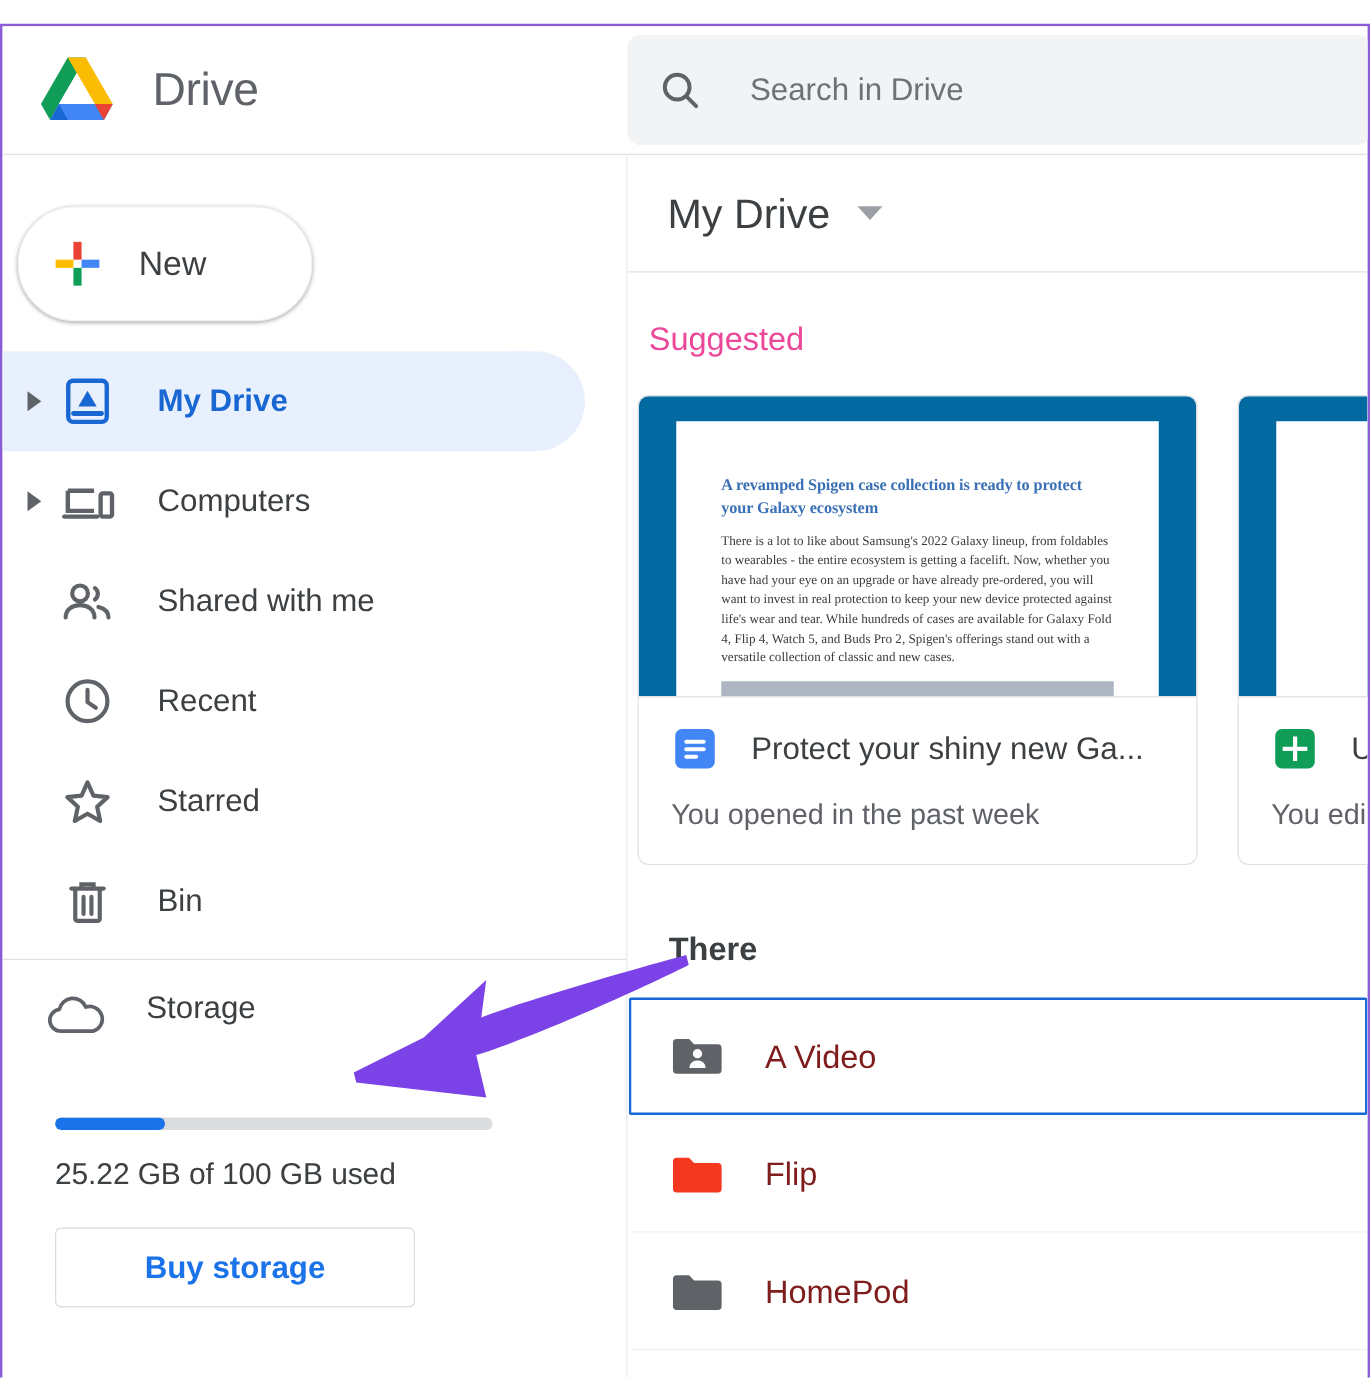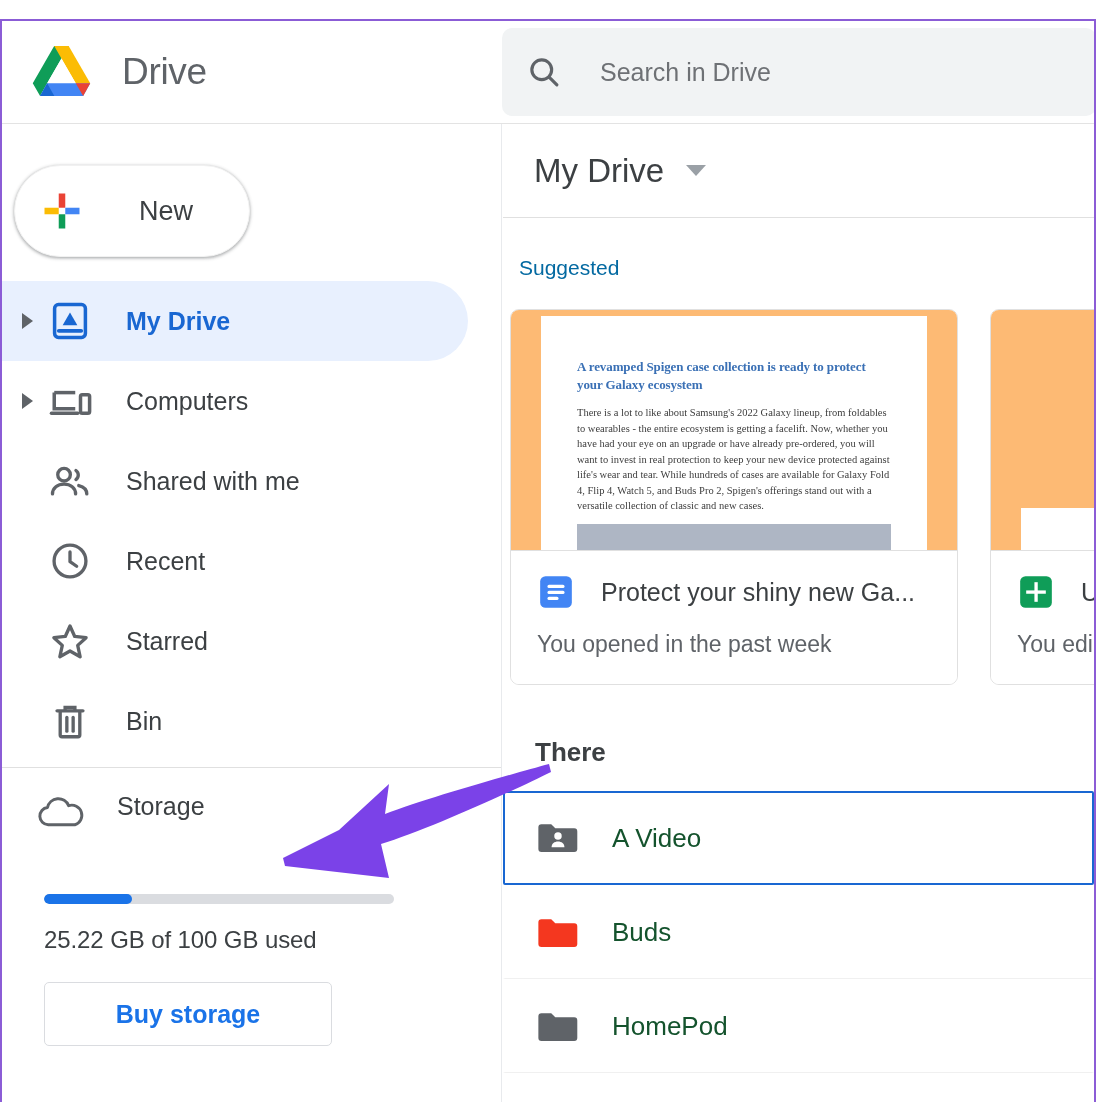--- a/index.html
+++ b/index.html
@@ -97,21 +97,20 @@
     display: flex;
     align-items: center;
     width: 236px;
     height: 92px;
     background: #ffffff;
     border: 1px solid #f1f1f1;
     border-radius: 46px;
     box-shadow: 0 1px 3px 1px rgba(60,64,67,.25), 0 1px 2px rgba(60,64,67,.15);
     cursor: pointer;
     padding-left: 26px;
-    gap: 28px;
   }
   .plus-icon { width: 42px; height: 42px; flex-shrink: 0; }
   .new-label {
     font-size: 27px;
     color: #3c4043;
     margin-left: 28px;
     font-weight: 400;
   }
 
   .nav-list { position: absolute; top: 157px; left: 0; width: 500px; }
@@ -226,47 +225,46 @@
   .title-caret {
     margin-left: 22px;
     width: 0; height: 0;
     border-top: 11px solid #9aa0a6;
     border-left: 10px solid transparent;
     border-right: 10px solid transparent;
   }
   .main-divider { width: 591px; height: 1px; background: #e0e0e0; }
 
   .suggested-head {
-    font-size: 21px;
-    color: #0369a1;
+    font-size: 26px;
+    color: #ec4899;
     padding: 38px 0 0 16px;
   }
 
   .cards-row {
     display: flex;
     gap: 32px;
     padding: 29px 0 0 7px;
   }
   .file-card {
     width: 448px;
     flex-shrink: 0;
     border: 1px solid #e0e0e0;
     border-radius: 9px;
     background: #ffffff;
     overflow: hidden;
     cursor: pointer;
   }
   .card-thumb {
     height: 240px;
-    background: #fdba74;
+    background: #0369a1;
     display: flex;
     justify-content: center;
     padding-top: 20px;
     overflow: hidden;
-    align-items: flex-end;
   }
   .thumb-page {
     width: 386px;
     background: #ffffff;
     padding: 42px 36px 0 36px;
     overflow: hidden;
   }
   .thumb-title {
     font-family: "Liberation Serif", serif;
     font-size: 13px;
@@ -325,21 +323,21 @@
     border: 2px solid transparent;
     border-bottom: 1px solid #f0f0f0;
     cursor: pointer;
   }
   .file-row.selected {
     border: 2px solid #1967d2;
     border-radius: 2px;
     border-bottom: 2px solid #1967d2;
   }
   .folder-icon { width: 44px; height: 36px; flex-shrink: 0; }
-  .file-name { font-size: 26px; color: #14532d; margin-left: 32px; }
+  .file-name { font-size: 26px; color: #7f1d1d; margin-left: 32px; }
 
   
   .annotation-arrow {
     position: absolute;
     top: 735px; left: 275px;
     width: 275px; height: 125px;
     pointer-events: none;
     z-index: 40;
   }
 </style>
@@ -563,21 +561,21 @@
         </span>
         <span class="file-name">A Video</span>
       </div>
 
       <div class="file-row">
         <span class="folder-icon">
           <svg viewBox="0 0 26 21" width="44" height="36">
             <path d="M1.4 4.2 a1.8 1.8 0 0 1 1.8 -1.8 L9 2.4 l2.4 2.4 l11.2 0 a1.8 1.8 0 0 1 1.8 1.8 L24.4 17 a1.8 1.8 0 0 1 -1.8 1.8 L3.2 18.8 A1.8 1.8 0 0 1 1.4 17 Z" fill="#f4371f"></path>
           </svg>
         </span>
-        <span class="file-name">Buds</span>
+        <span class="file-name">Flip</span>
       </div>
 
       <div class="file-row">
         <span class="folder-icon">
           <svg viewBox="0 0 26 21" width="44" height="36">
             <path d="M1.4 4.2 a1.8 1.8 0 0 1 1.8 -1.8 L9 2.4 l2.4 2.4 l11.2 0 a1.8 1.8 0 0 1 1.8 1.8 L24.4 17 a1.8 1.8 0 0 1 -1.8 1.8 L3.2 18.8 A1.8 1.8 0 0 1 1.4 17 Z" fill="#5f6368"></path>
           </svg>
         </span>
         <span class="file-name">HomePod</span>
       </div>

